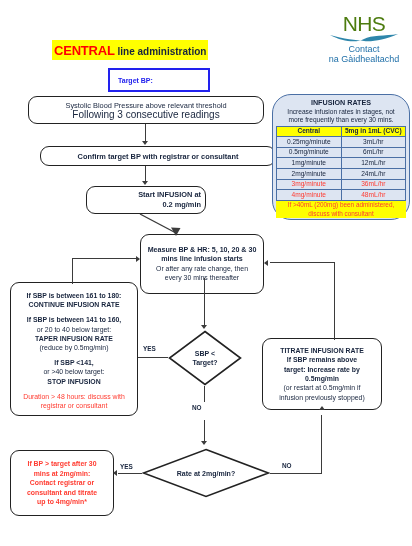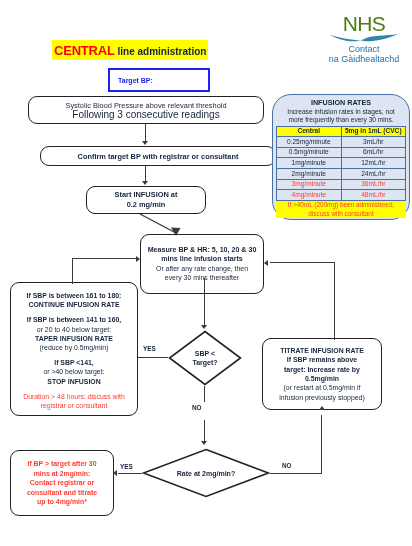--- a/index.html
+++ b/index.html
@@ -36,21 +36,21 @@
   .red{color:#ff3b30;}
 
   #box-sbp{left:28px;top:96px;width:236px;height:28px;}
   #box-sbp .l1{font-size:7.4px;font-weight:normal;line-height:9px;}
   #box-sbp .l2{font-size:10px;line-height:9px;}
 
   #box-confirm{left:28px;top:146px;width:236px;height:20px;margin-left:12px;}
   #box-confirm .l1{font-size:7.4px;font-weight:bold;line-height:9px;}
 
   #box-start{left:86px;top:186px;width:120px;height:28px;}
-  #box-start div{font-size:7.4px;font-weight:bold;line-height:9.6px;}
+  #box-start div{font-size:7.4px;font-weight:bold;line-height:9.6px;text-align:right;}
 
   #box-measure{left:140px;top:234px;width:124px;height:60px;}
   #box-measure .l1{font-size:7.1px;font-weight:bold;line-height:9.2px;}
   #box-measure .l2{font-size:6.9px;line-height:9.2px;}
 
   #box-left{left:10px;top:282px;width:128px;height:134px;justify-content:flex-start;padding-top:8px;}
   #box-left .l{font-size:6.9px;line-height:9.2px;}
   #box-left .gap{height:6px;}
 
   #box-titrate{left:262px;top:338px;width:120px;height:72px;}

